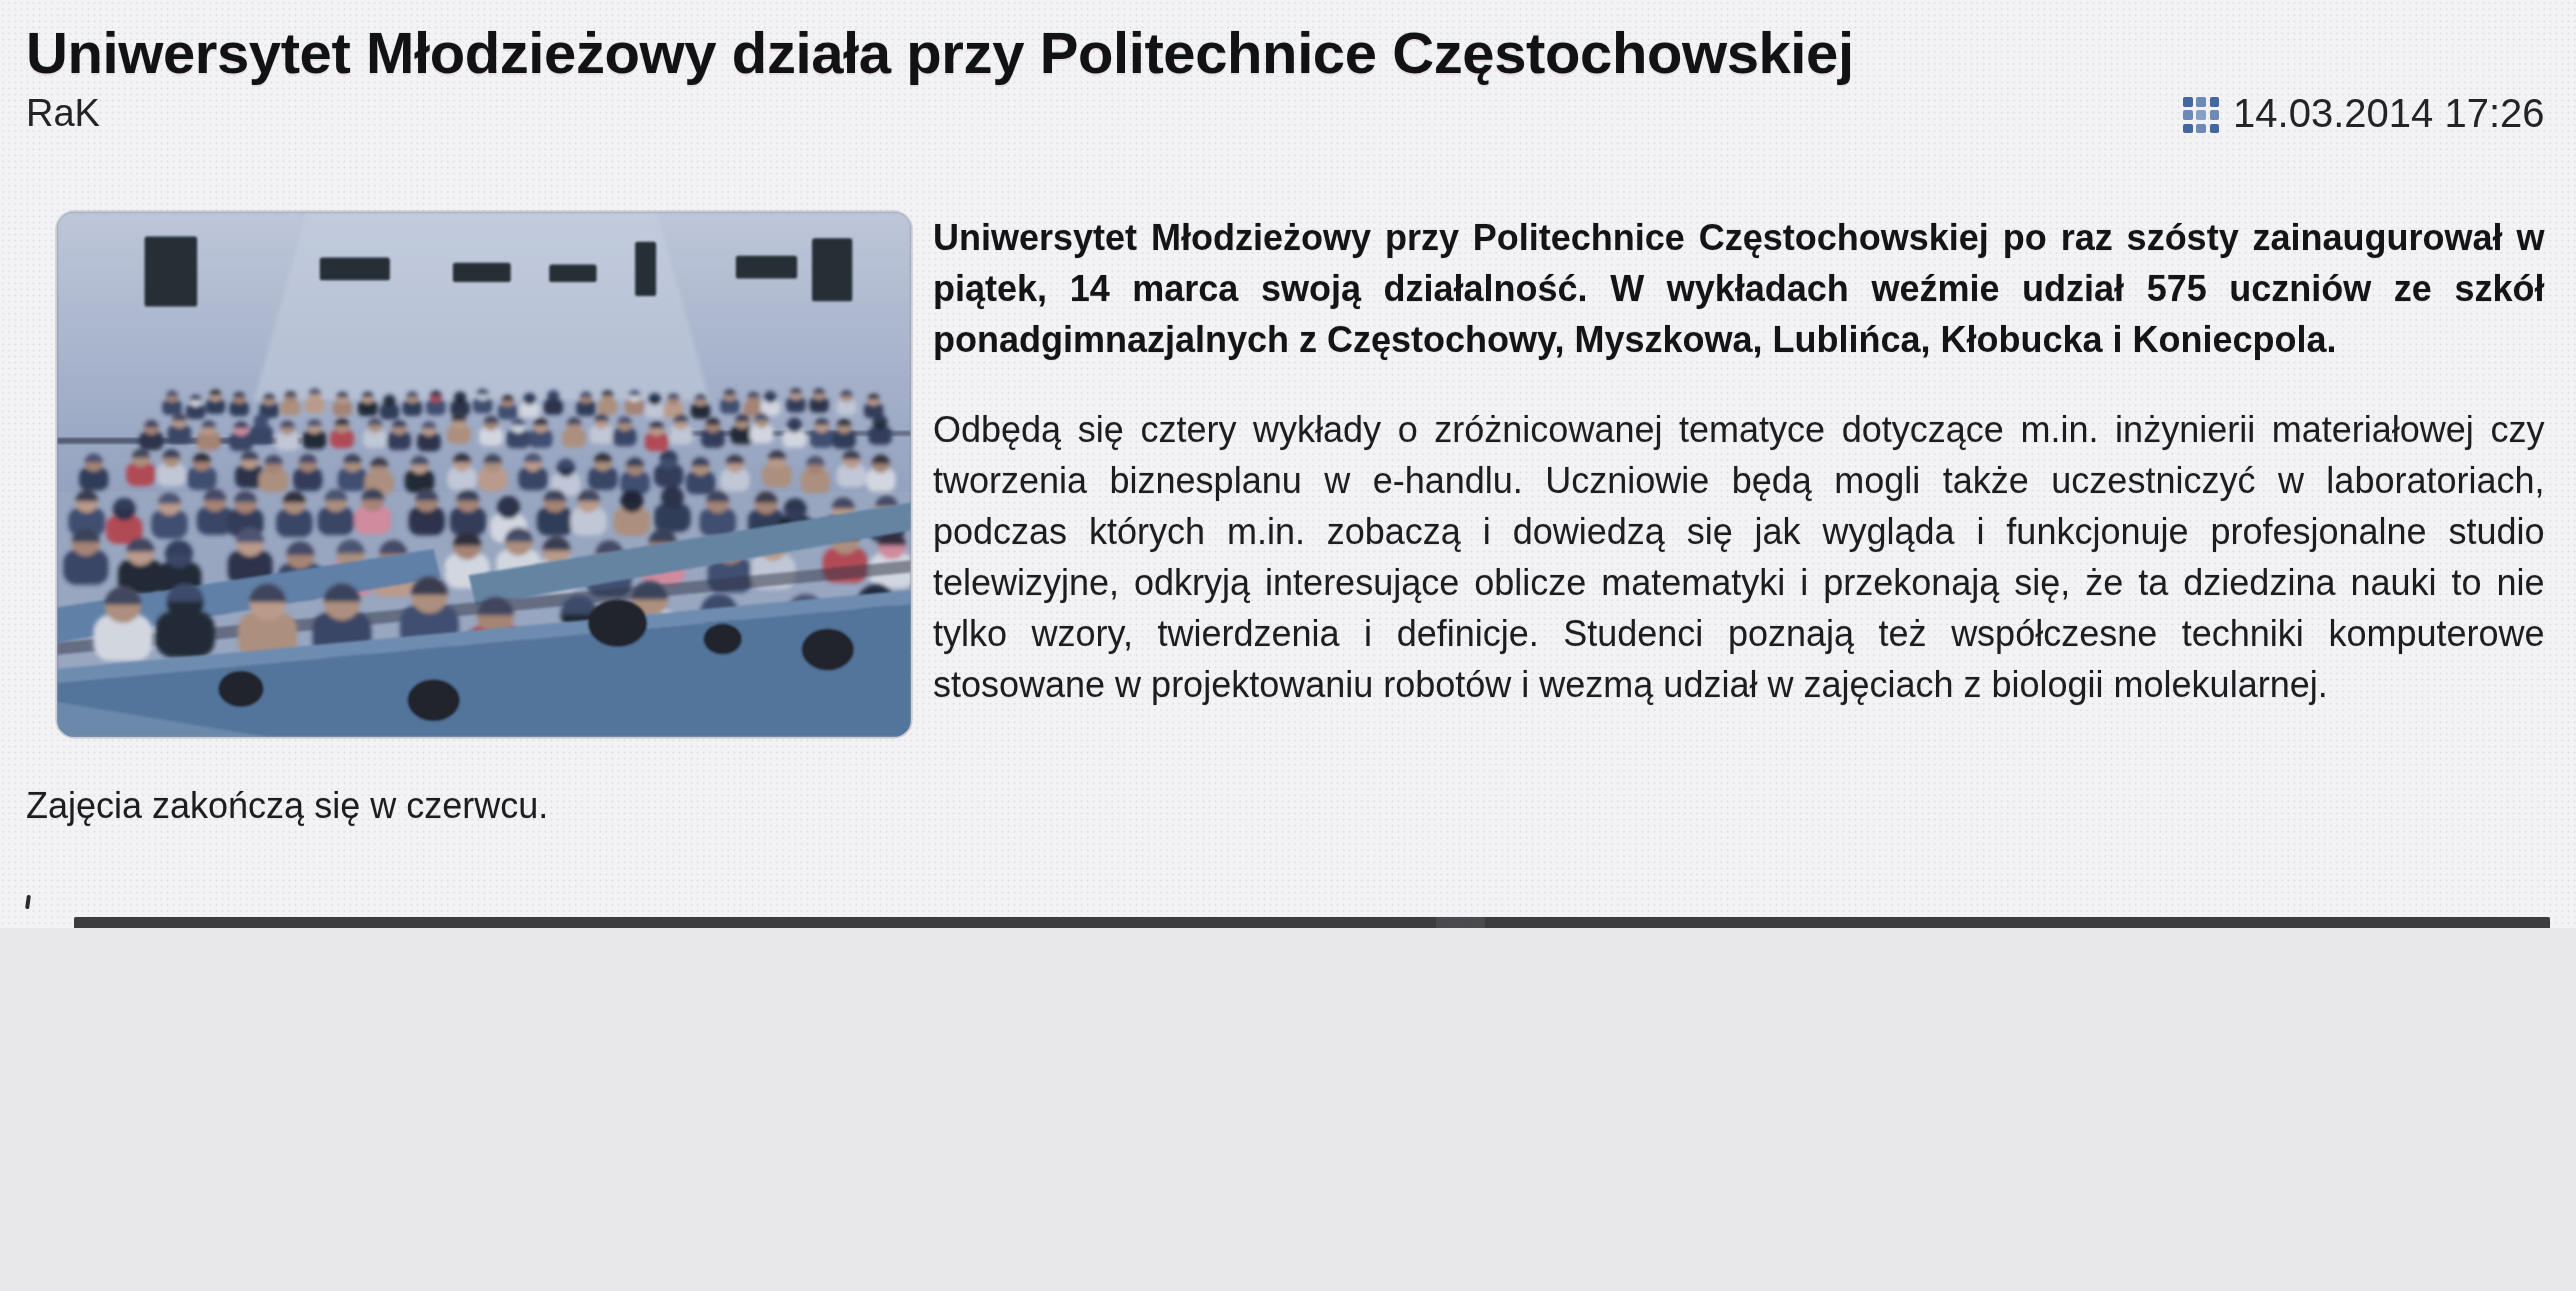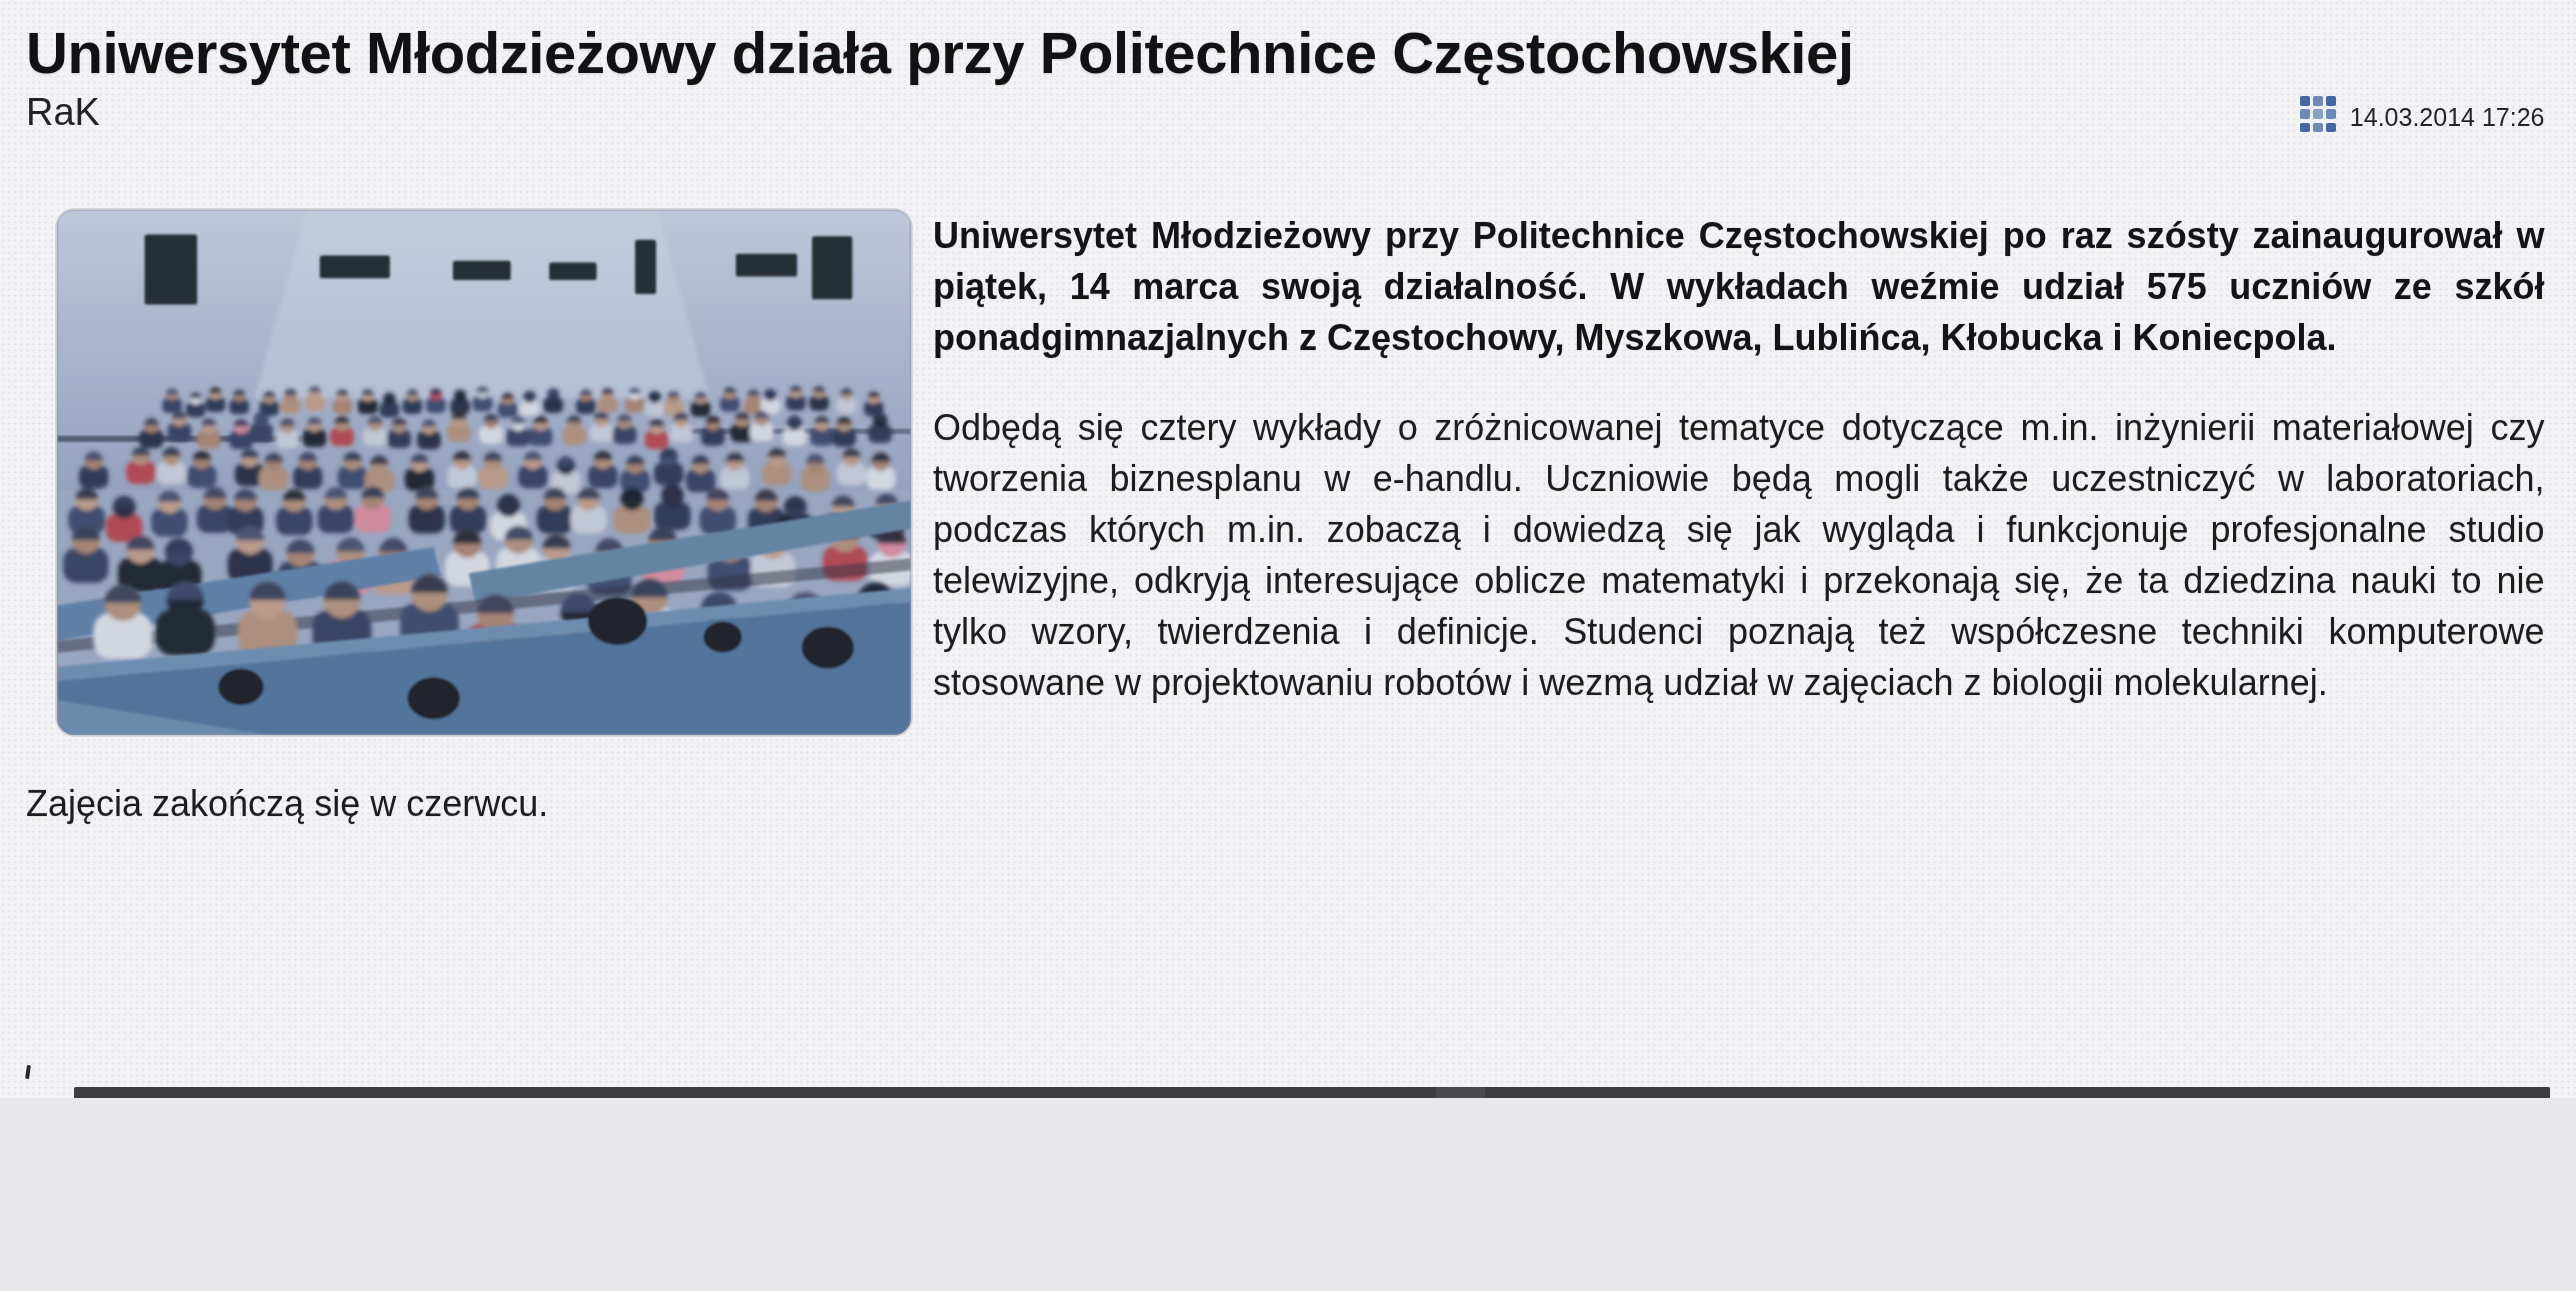--- a/index.html
+++ b/index.html
@@ -1,18 +1,18 @@
 <!DOCTYPE html>
 <html lang="pl" style="font-size:14px"><head>
 <meta charset="utf-8">
 <style>
   html,body{margin:0;padding:0;background:#e8e8ea;}
   .page{
     position:relative;
-    width:2576px;height:1098px;
+    width:2576px;height:928px;
     background-color:#f3f3f5;
     background-image:radial-gradient(rgba(210,212,218,.55) 0.9px, transparent 1.1px);
     background-size:6.1px 6.1px;
     font-family:"Liberation Sans","DejaVu Sans",sans-serif;
     color:#1d1d1f;
     overflow:hidden;
     box-sizing:border-box;
     padding:21px 31.5px 0 26px;
   }
   .title{
@@ -25,21 +25,21 @@
     text-shadow:0 1.8px 0 rgba(120,40,60,.10), 0 -0.9px 0 rgba(30,120,120,.10);
   }
   .byline{
     margin-top:5px;
     display:flex;
     justify-content:space-between;
     align-items:center;
     font-size:38px;
   }
   .author{color:#222326;}
-  .dateline{display:flex;align-items:flex-end;gap:14px;font-size:25px;color:#232427;}
+  .dateline{display:flex;align-items:center;gap:14px;font-size:40px;color:#232427;}
   .grid-icon{
     display:grid;
     grid-template-columns:repeat(3,9.6px);
     grid-template-rows:repeat(3,9.6px);
     gap:3.5px;
     margin-top:3.5px;
   }
   .grid-icon i{display:block;background:#44679f;border-radius:1.8px;}
   .grid-icon i:nth-child(2n){background:#6d89b6;}
   .grid-icon i:nth-child(5){background:#87a0c6;}

